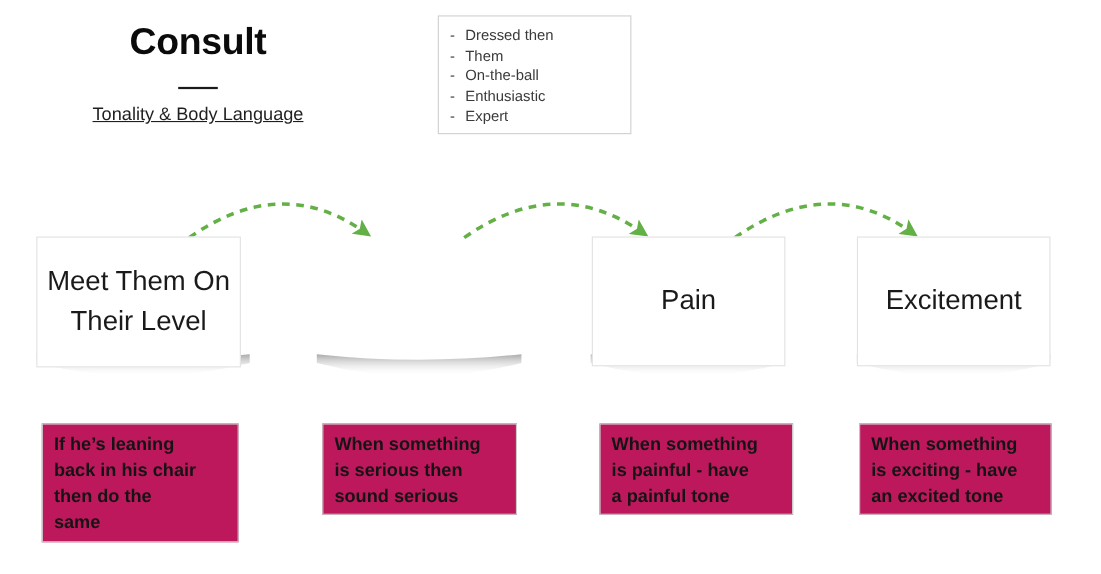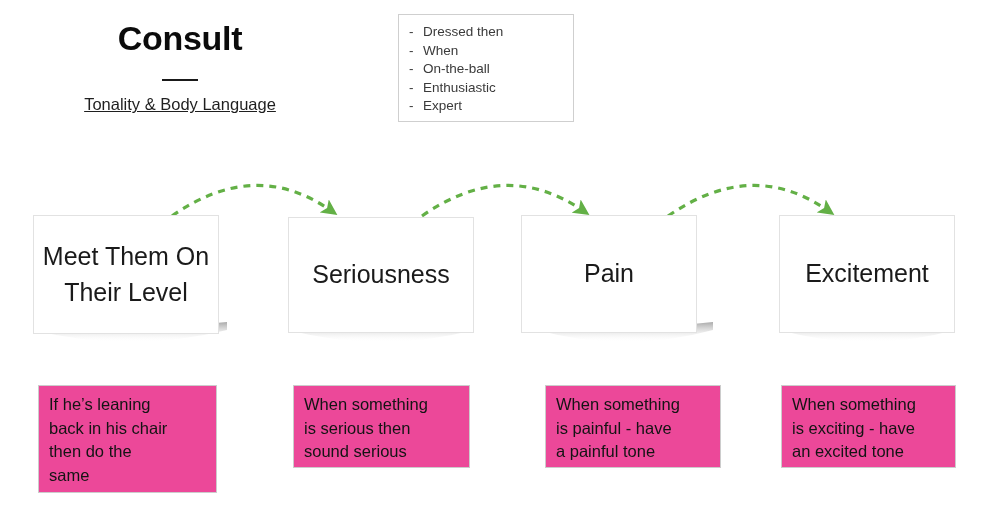--- a/index.html
+++ b/index.html
@@ -104,24 +104,25 @@
     padding: 0 6px;
   }
   .stage-shadow {
     position: absolute;
     pointer-events: none;
   }
 
   
   .caption-box {
     position: absolute;
-    background: #ec4899;
+    background: #be185d;
     border: 1px solid #cccccc;
     box-sizing: border-box;
     padding: 7px 9px 7px 10px;
+    font-weight: bold;
   }
   .caption-text {
     font-size: 16.5px;
     color: #141414;
     line-height: 23.5px;
     white-space: pre-line;
   }
 </style>
 </head>
 <body>
@@ -134,21 +135,21 @@
     <div id="slide-subtitle">Tonality &amp; Body Language</div>
   </div>
 
   <div id="traits-box">
     <div class="trait-row">
       <span class="trait-dash">-</span>
       <span class="trait-text">Dressed then</span>
     </div>
     <div class="trait-row">
       <span class="trait-dash">-</span>
-      <span class="trait-text">When</span>
+      <span class="trait-text">Them</span>
     </div>
     <div class="trait-row">
       <span class="trait-dash">-</span>
       <span class="trait-text">On-the-ball</span>
     </div>
     <div class="trait-row">
       <span class="trait-dash">-</span>
       <span class="trait-text">Enthusiastic</span>
     </div>
     <div class="trait-row">
@@ -187,25 +188,22 @@
   </svg>
 
   <svg class="stage-shadow" style="left:771px; top:320px;" width="192" height="34" viewBox="0 0 192 34">
     <path d="M8,10 Q96,34 184,10 L184,2 Q96,12 8,2 Z" fill="url(#sh1)"></path>
   </svg>
 
   <div class="stage-box" style="left:33px; top:215px; width:186px; height:119px;">
     <div class="stage-label">Meet Them On Their Level</div>
   </div>
 
-  <div class="stage-box" style="left:288px; top:217px; width:186px; height:116px;">
-    <div class="stage-label">Seriousness</div>
-  </div>
-
-  <div class="stage-box" style="left:521px; top:215px; width:176px; height:118px;">
+
+  <div class="stage-box" style="left:538px; top:215px; width:176px; height:118px;">
     <div class="stage-label">Pain</div>
   </div>
 
   <div class="stage-box" style="left:779px; top:215px; width:176px; height:118px;text-align:right;">
     <div class="stage-label">Excitement</div>
   </div>
 
   <div class="caption-box" style="left:38px; top:385px; width:179px; height:108px;">
     <div class="caption-text">If he’s leaning
 back in his chair

